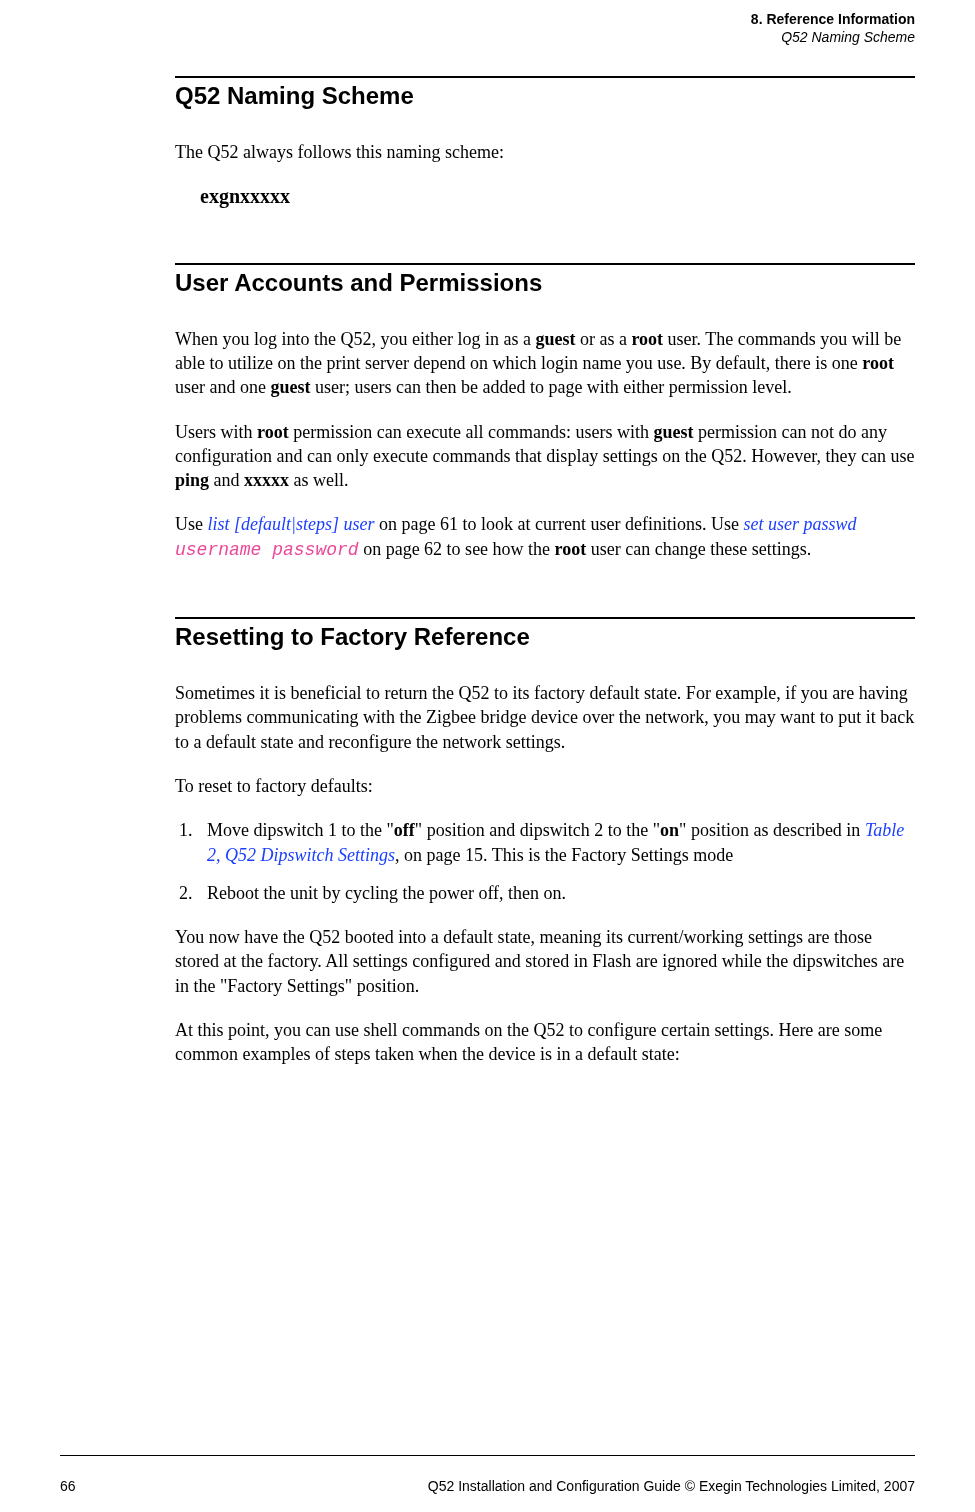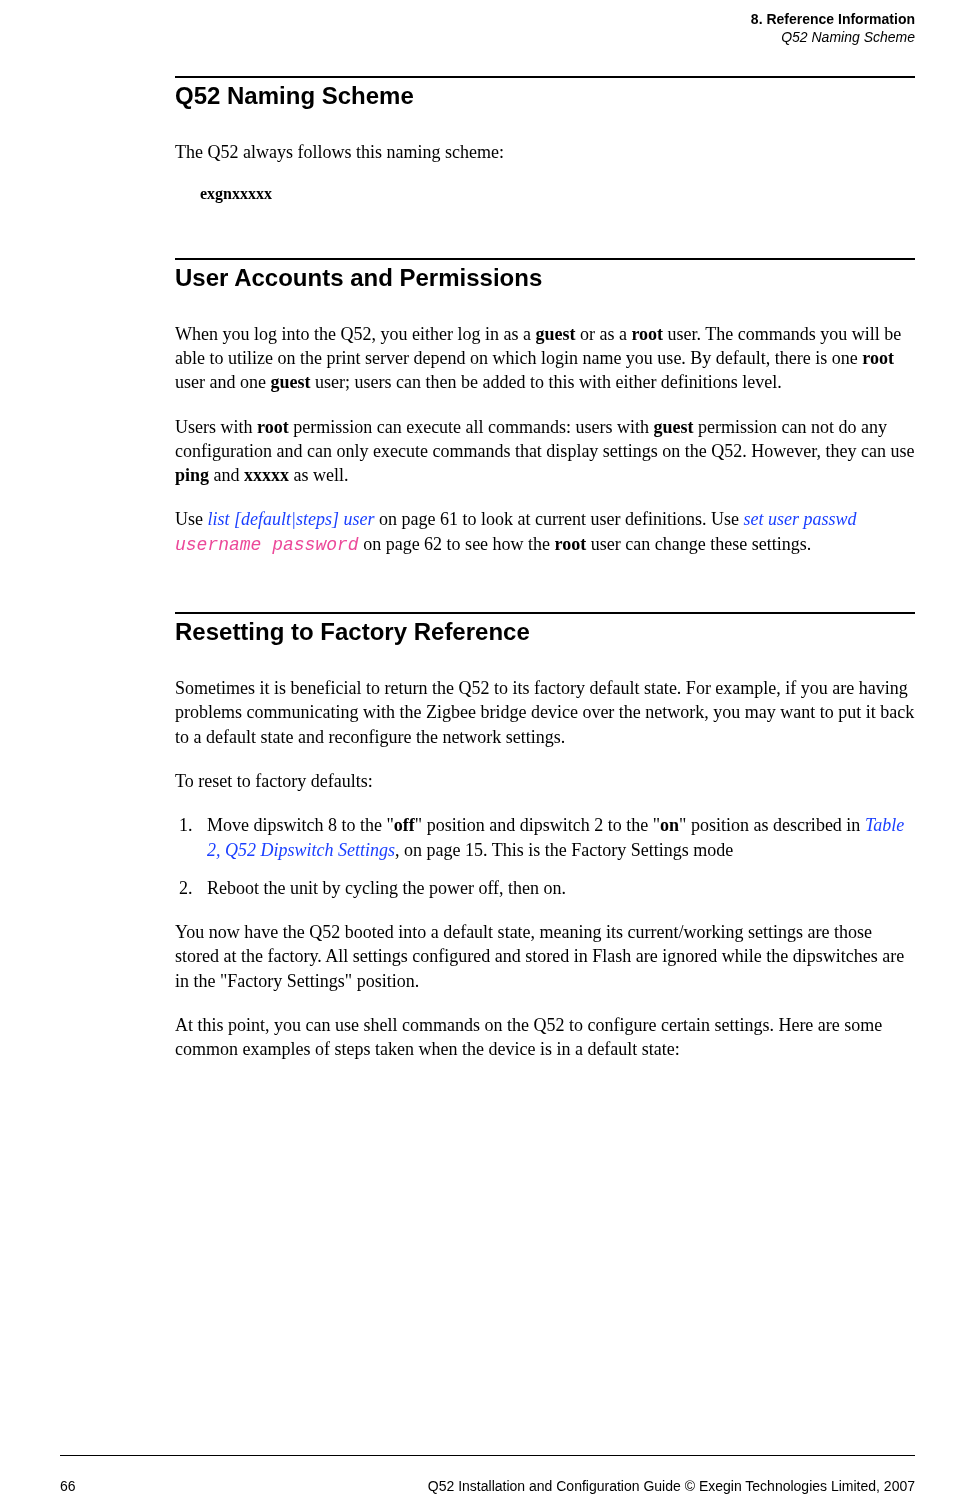--- a/index.html
+++ b/index.html
@@ -52,21 +52,21 @@
     font-size: 18px;
     line-height: 1.35;
     margin: 0 0 20px 0;
   }
   .def-row {
     display: flex;
     margin-bottom: 50px;
   }
   .def-term {
     font-family: "Times New Roman", Times, serif;
-    font-size: 16px;
+    font-size: 20px;
     font-weight: bold;
     width: 175px;
     flex-shrink: 0;
     padding-left: 25px;
   }
   .def-desc {
     font-family: "Times New Roman", Times, serif;
     font-size: 18px;
     line-height: 1.35;
     flex: 1;
@@ -127,42 +127,42 @@
       <div class="def-row">
         <div class="def-term">exgnxxxxx</div>
       </div>
     </div>
 
     <div class="section-block">
       <hr class="section-rule">
       <h2 class="section-heading">User Accounts and Permissions</h2>
 
       <p class="body-text">
-        <span>When you log into the Q52, you either log in as a </span><b>guest</b><span> or as a </span><b>root</b><span> user. The commands you will be able to utilize on the print server depend on which login name you use. By default, there is one </span><b>root</b><span> user and one </span><b>guest</b><span> user; users can then be added to this with either definitions level.</span>
+        <span>When you log into the Q52, you either log in as a </span><b>guest</b><span> or as a </span><b>root</b><span> user. The commands you will be able to utilize on the print server depend on which login name you use. By default, there is one </span><b>root</b><span> user and one </span><b>guest</b><span> user; users can then be added to page with either permission level.</span>
       </p>
 
       <p class="body-text">
         <span>Users with </span><b>root</b><span> permission can execute all commands: users with </span><b>guest</b><span> permission can not do any configuration and can only execute commands that display settings on the Q52. However, they can use </span><b>ping</b><span> and </span><b>xxxxx</b><span> as well.</span>
       </p>
 
       <p class="body-text">
         <span>Use </span><span class="link">list [default|steps] user</span><span> on page 61 to look at current user definitions. Use </span><span class="link">set user passwd </span><span class="mono-italic">username password</span><span> on page 62 to see how the </span><b>root</b><span> user can change these settings.</span>
       </p>
     </div>
 
     <div class="section-block">
       <hr class="section-rule">
       <h2 class="section-heading">Resetting to Factory Reference</h2>
 
       <p class="body-text">Sometimes it is beneficial to return the Q52 to its factory default state. For example, if you are having problems communicating with the Zigbee bridge device over the network, you may want to put it back to a default state and reconfigure the network settings.</p>
       <p class="body-text">To reset to factory defaults:</p>
 
       <ol class="steps">
         <li>
-          <span>Move dipswitch 8 to the "</span><b>off</b><span>" position and dipswitch 2 to the "</span><b>on</b><span>" position as described in </span><span class="link" style="font-style: normal;"><span style="color:#1a3fff;"><span style="font-style: italic; color:#1a3fff;">Table 2, Q52 Dipswitch Settings</span></span></span><span>, on page 15. This is the Factory Settings mode</span>
+          <span>Move dipswitch 1 to the "</span><b>off</b><span>" position and dipswitch 2 to the "</span><b>on</b><span>" position as described in </span><span class="link" style="font-style: normal;"><span style="color:#1a3fff;"><span style="font-style: italic; color:#1a3fff;">Table 2, Q52 Dipswitch Settings</span></span></span><span>, on page 15. This is the Factory Settings mode</span>
         </li>
         <li>Reboot the unit by cycling the power off, then on.</li>
       </ol>
 
       <p class="body-text">You now have the Q52 booted into a default state, meaning its current/working settings are those stored at the factory. All settings configured and stored in Flash are ignored while the dipswitches are in the "Factory Settings" position.</p>
       <p class="body-text">At this point, you can use shell commands on the Q52 to configure certain settings. Here are some common examples of steps taken when the device is in a default state:</p>
     </div>
 
   </div>
 

